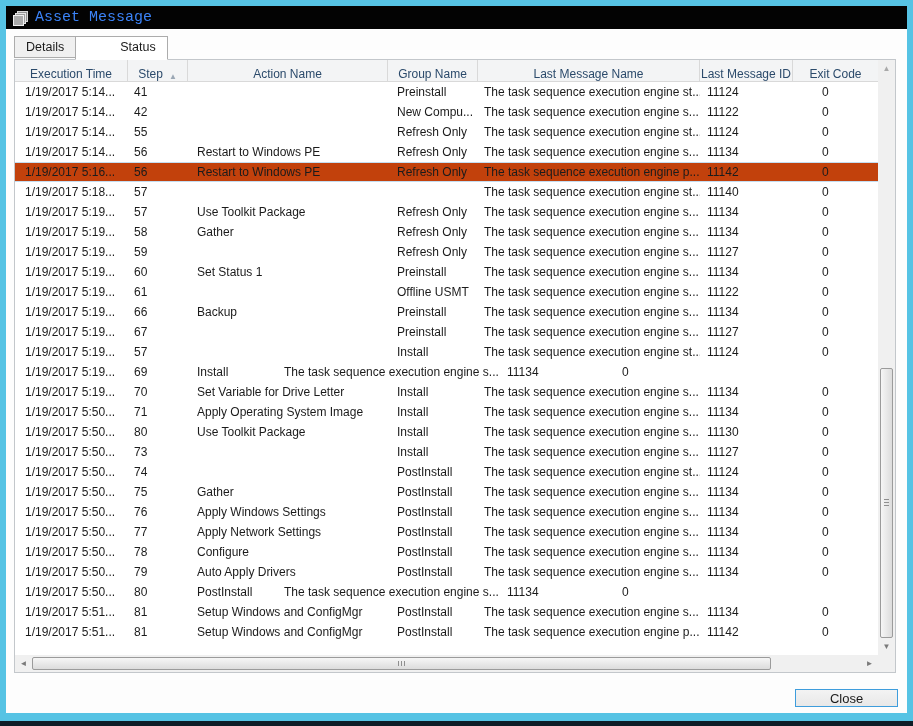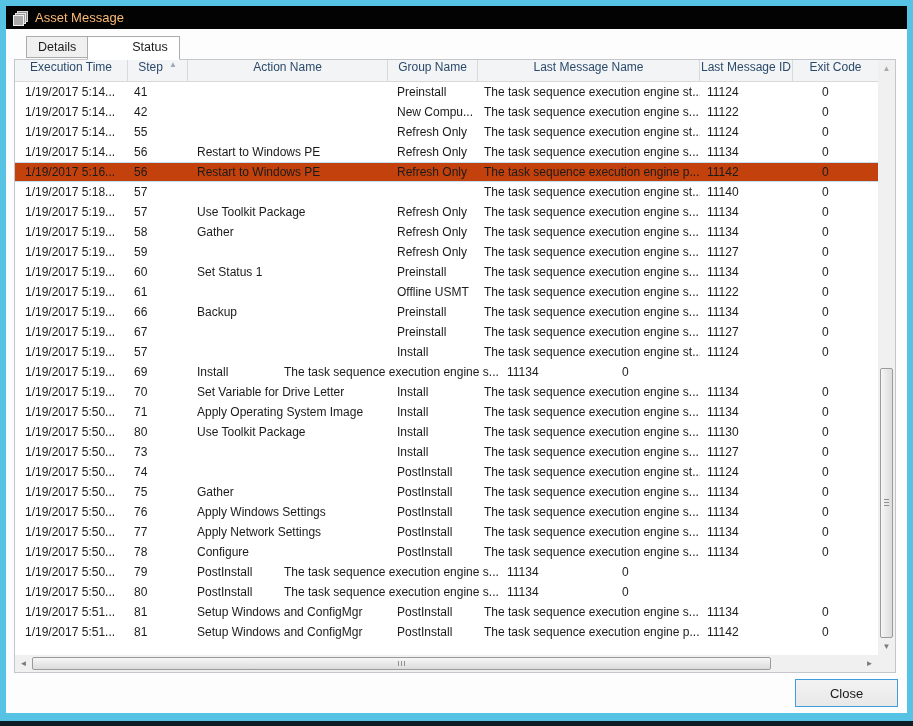--- a/index.html
+++ b/index.html
@@ -4,36 +4,36 @@
 <style>
   * { margin:0; padding:0; box-sizing:border-box; }
   html,body { width:913px; height:726px; font-family:"Liberation Sans", sans-serif; }
 
   .stage { position:relative; width:913px; height:726px; background:#56c3e4; overflow:hidden; }
   .bottom-dark { position:absolute; left:0; right:0; bottom:0; height:5px; background:#0e1c26; }
 
   .titlebar { position:absolute; left:6px; top:6px; right:6px; height:23px; background:#030303;
               display:flex; align-items:center; padding-left:7px; }
   .title-icon { width:16px; height:16px; margin-right:6px; display:inline-block; }
-  .title-text { color:#fdba74; font-size:13px; }
+  .title-text { color:#3b82f6; font-size:15px;font-family:Liberation Mono, monospace; }
 
   .content { position:absolute; left:6px; top:29px; right:6px; bottom:13px; background:#fdfdfd; }
 
   
-  .tabstrip { position:absolute; left:20px; top:7px; height:23px; display:flex; z-index:3; }
+  .tabstrip { position:absolute; left:8px; top:7px; height:23px; display:flex; z-index:3; }
   .tab { padding:3px 11px 0 11px; font-size:12.5px; color:#1a1a1a; border:1px solid #acacac;
          background:#f0f0f0; height:22px; margin-right:-1px; }
   .tab.selected { background:#ffffff; height:24px; border-bottom:1px solid #ffffff; position:relative; z-index:4;padding-left:44px; }
 
   
   .grid { position:absolute; left:8px; top:30px; width:882px; height:614px; background:#ffffff;
           border:1px solid #c3c7cb; }
   .header-row { position:absolute; left:0; top:0; right:17px; height:22px; background:#f3f4f5;
                 border-bottom:1px solid #d9d9d9; display:flex; }
-  .hcell { display:flex; align-items:flex-start; justify-content:center; font-size:12px; color:#2b4a6b;
+  .hcell { display:flex; align-items:flex-end; justify-content:center; font-size:12px; color:#2b4a6b;
            border-right:1px solid #d9d9d9; overflow:hidden; white-space:nowrap; position:relative; }
   .hcell:last-child { border-right:none; }
   .sort-arrow { font-size:8px; color:#9aa7b4; margin-left:6px; }
 
   .rows { position:absolute; left:0; top:22px; right:17px; bottom:17px; overflow:hidden; }
   .row { display:flex; height:20px; background:#ffffff; }
   .row.selected { background:#c2410c; border-top:1px solid #c3ddf1; border-bottom:1px solid #c3ddf1; }
   .cell { font-size:12px; color:#1b1b1b; overflow:hidden; white-space:nowrap;
           display:flex; align-items:center; }
   .c0 { width:113px; } .c1 { width:60px; } .c2 { width:200px; } .c3 { width:90px; }
@@ -57,21 +57,21 @@
              background:linear-gradient(to right,#f6f6f6,#dcdcdc); }
   .h-thumb { position:absolute; top:2px; height:13px; left:17px; width:739px;
              border:1px solid #9b9b9b; border-radius:2px;
              background:linear-gradient(to bottom,#f6f6f6,#dcdcdc); }
   .v-grip { position:absolute; left:3px; right:3px; top:50%; margin-top:-4px; height:8px;
             background:repeating-linear-gradient(to bottom,#8f8f8f 0,#8f8f8f 1px,transparent 1px,transparent 3px); }
   .h-grip { position:absolute; top:3px; bottom:3px; left:50%; margin-left:-4px; width:8px;
             background:repeating-linear-gradient(to right,#8f8f8f 0,#8f8f8f 1px,transparent 1px,transparent 3px); }
 
   
-  .close-btn { position:absolute; right:9px; bottom:6px; width:103px; height:28px;
+  .close-btn { position:absolute; right:9px; bottom:6px; width:103px; height:18px;
                border:1px solid #3e9ddc; background:linear-gradient(to bottom,#f3f3f3,#e8e8e8);
                font-family:"Liberation Sans", sans-serif; font-size:13px; color:#1a1a1a; }
 </style>
 </head>
 <body>
 
 <div class="stage">
 
   <div class="titlebar">
     <span class="title-icon">
@@ -328,20 +328,21 @@
             <div class="cell c1 p1">78</div>
             <div class="cell c2 p2">Configure</div>
             <div class="cell c3 p3">PostInstall</div>
             <div class="cell c4 p4">The task sequence execution engine s...</div>
             <div class="cell c5 p5">11134</div>
             <div class="cell c6 p6">0</div>
           </div>
           <div class="row">
             <div class="cell c0 p0">1/19/2017 5:50...</div>
             <div class="cell c1 p1">79</div>
+            <div class="cell c2 p2">Auto Apply Drivers</div>
             <div class="cell c3 p3">PostInstall</div>
             <div class="cell c4 p4">The task sequence execution engine s...</div>
             <div class="cell c5 p5">11134</div>
             <div class="cell c6 p6">0</div>
           </div>
           <div class="row">
             <div class="cell c0 p0">1/19/2017 5:50...</div>
             <div class="cell c1 p1">80</div>
             <div class="cell c3 p3">PostInstall</div>
             <div class="cell c4 p4">The task sequence execution engine s...</div>

